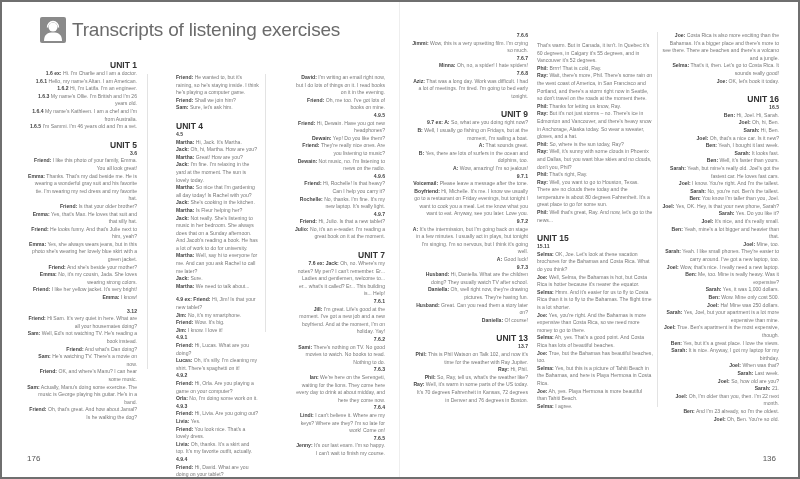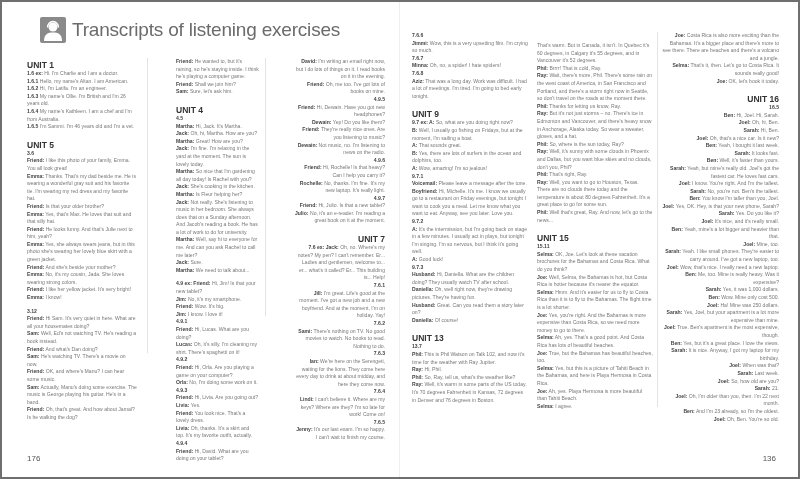--- a/index.html
+++ b/index.html
@@ -8,22 +8,22 @@
   .spread { position: absolute; left: 2px; top: 2px; width: 796px; height: 475px; background: #fff; display: flex; }
   .page { position: relative; height: 100%; }
   .page.left { width: 398px; border-right: 1px solid #eee; }
   .page.right { width: 398px; }
   .header { position: absolute; left: 38px; top: 15px; display: flex; align-items: center; gap: 6px; }
   .head-icon { width: 26px; height: 26px; background: #8a8a8a; border-radius: 2px; position: relative; overflow: hidden; }
   .head-icon svg { position: absolute; left: 0; top: 0; }
   .title { font-size: 19px; color: #6b6b6b; font-weight: normal; letter-spacing: -0.2px; }
   .col { position: absolute; top: 28px; font-size: 5.1px; line-height: 7.6px; color: #777; }
   .page.left .col { top: 58px; }
-  .page.left .col.c2, .page.left .col.c3 { top: 56px; padding-left: 28px; }
-  .col.c1 { left: 25px; width: 110px; }
+  .page.left .col.c2, .page.left .col.c3 { top: 72px; padding-left: 28px; }
+  .col.c1 { left: 25px; width: 110px; text-align: right; }
   .col.c2 { left: 145px; width: 112px; border-left: 1px solid #e3e3e3; padding-left: 4px; height: 295px; }
   .col.c3 { left: 263px; width: 120px; border-left: 1px solid #e3e3e3; padding-left: 4px; height: 258px; text-align: right; }
   .page.right .col.c1 { left: 12px; width: 116px; top: 30px; }
   .page.right .col.c2 { left: 133px; width: 120px; border-left: none; top: 40px; height: auto; }
   .page.right .col.c3 { left: 257px; width: 122px; border-left: 1px solid #e3e3e3; top: 30px; height: 375px; }
   .unit { font-size: 8.5px; font-weight: bold; color: #333; margin-top: 9px; line-height: 10px; }
   .unit.first { margin-top: 0; }
   .code { font-weight: bold; color: #444; }
   .sp { font-weight: bold; color: #444; }
   p { margin: 0; }

